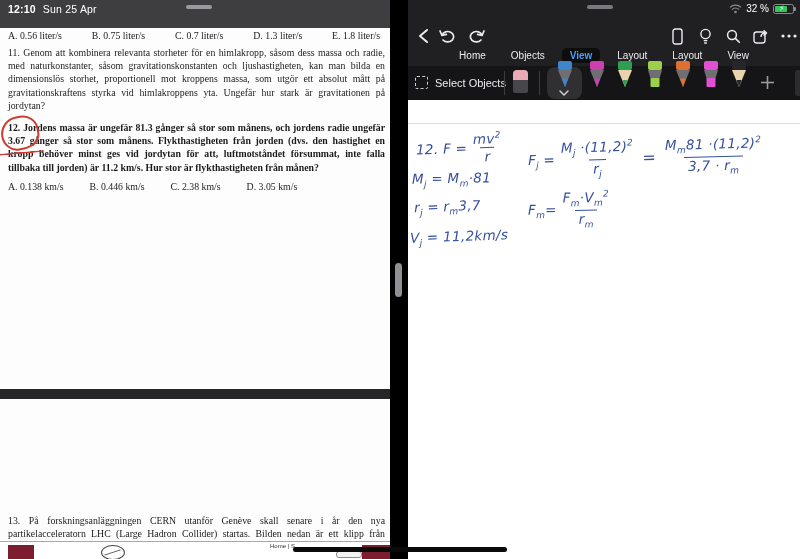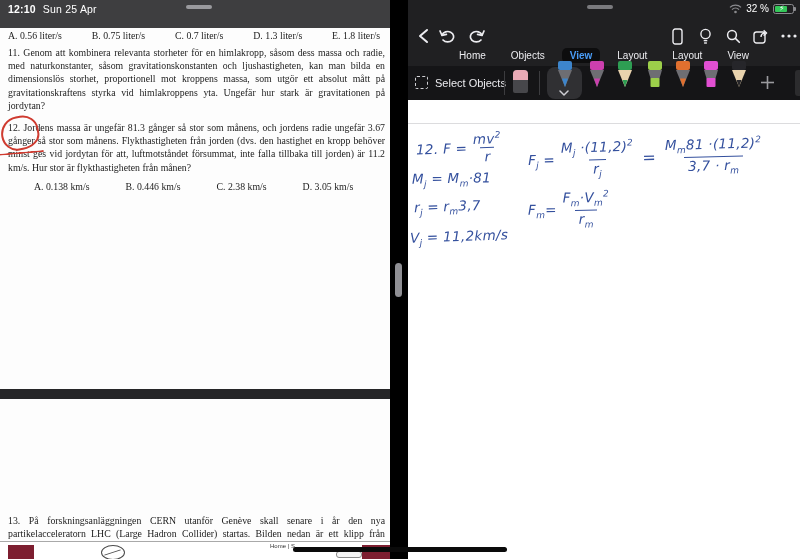--- a/index.html
+++ b/index.html
@@ -17,23 +17,23 @@
   #url-row .lock { display:inline-block; }
   #url-text { font-size:9px; color:#f2f2f4; }
 
   
   #doc { position:absolute; left:0; top:28px; width:390px; height:531px; background:#fdfdfd;
          font-family:"Liberation Serif","DejaVu Serif",serif; color:#1b1b1b; }
   .doc-par { position:absolute; left:8px; width:377px; font-size:9.8px; line-height:13.2px; text-align:justify; }
   .opt-row { position:absolute; left:8px; display:flex; font-size:9.8px; }
   #top-opts { top:2px; width:372px; justify-content:space-between; }
   #q11-opts { top:73px; gap:22px; }
-  #q12-opts { top:153px; gap:36px;margin-left:26px; }
+  #q12-opts { top:153px; gap:26px; }
   #q11-par { top:18px; }
-  #q12-par { top:93px; }
+  #q12-par { top:93px;font-weight:bold; }
   #q13-par { top:486px; }
   #page-sep { position:absolute; left:0; top:361px; width:390px; height:10px; background:#262628; }
 
   
   #red-circle { position:absolute; left:1px; top:88px; width:38px; height:34px; border:2px solid #cf3b30;
                 border-radius:52% 48% 55% 45%/58% 50% 46% 54%; transform:rotate(-10deg); }
   #red-strike { position:absolute; left:-3px; top:124px; width:47px; height:0; border-top:2px solid #cf3b30;
                 transform:rotate(-5deg); border-radius:2px; }
 
   

